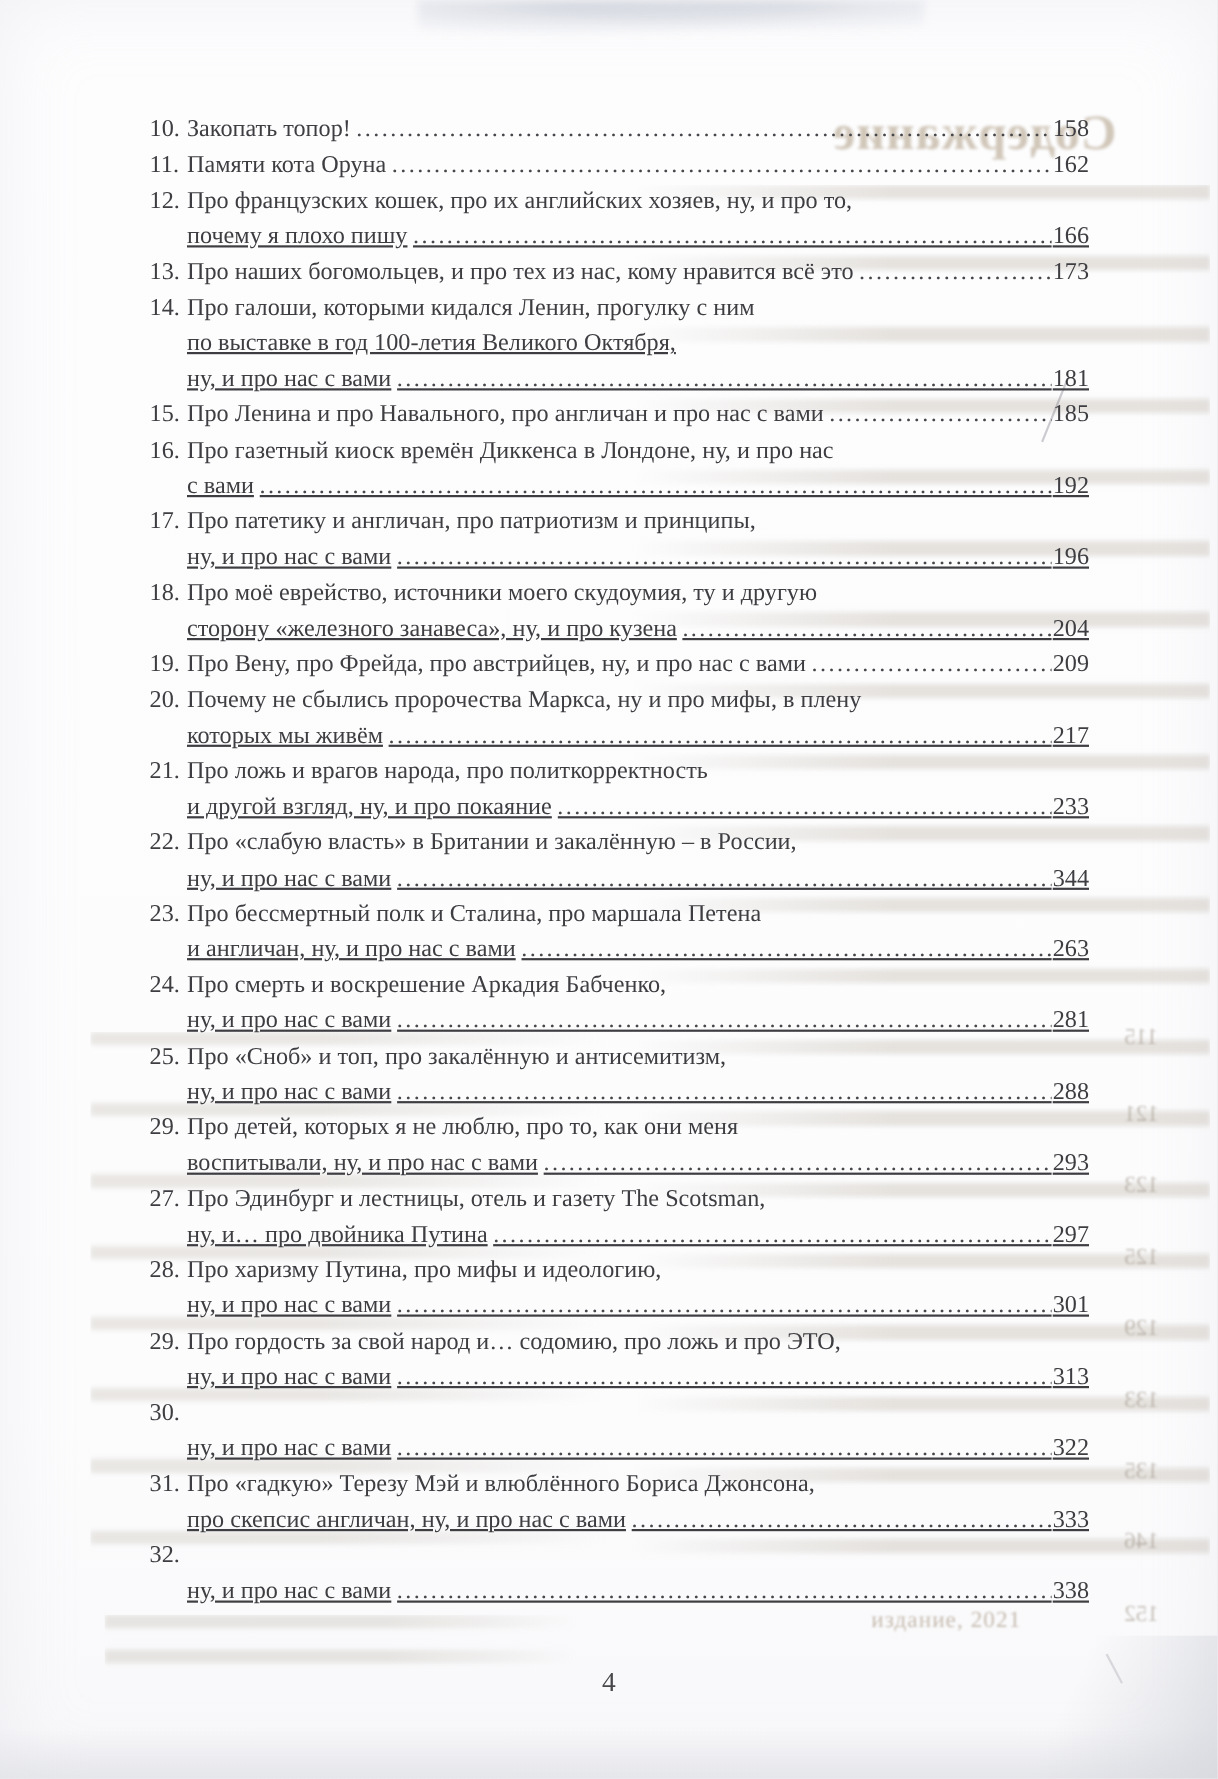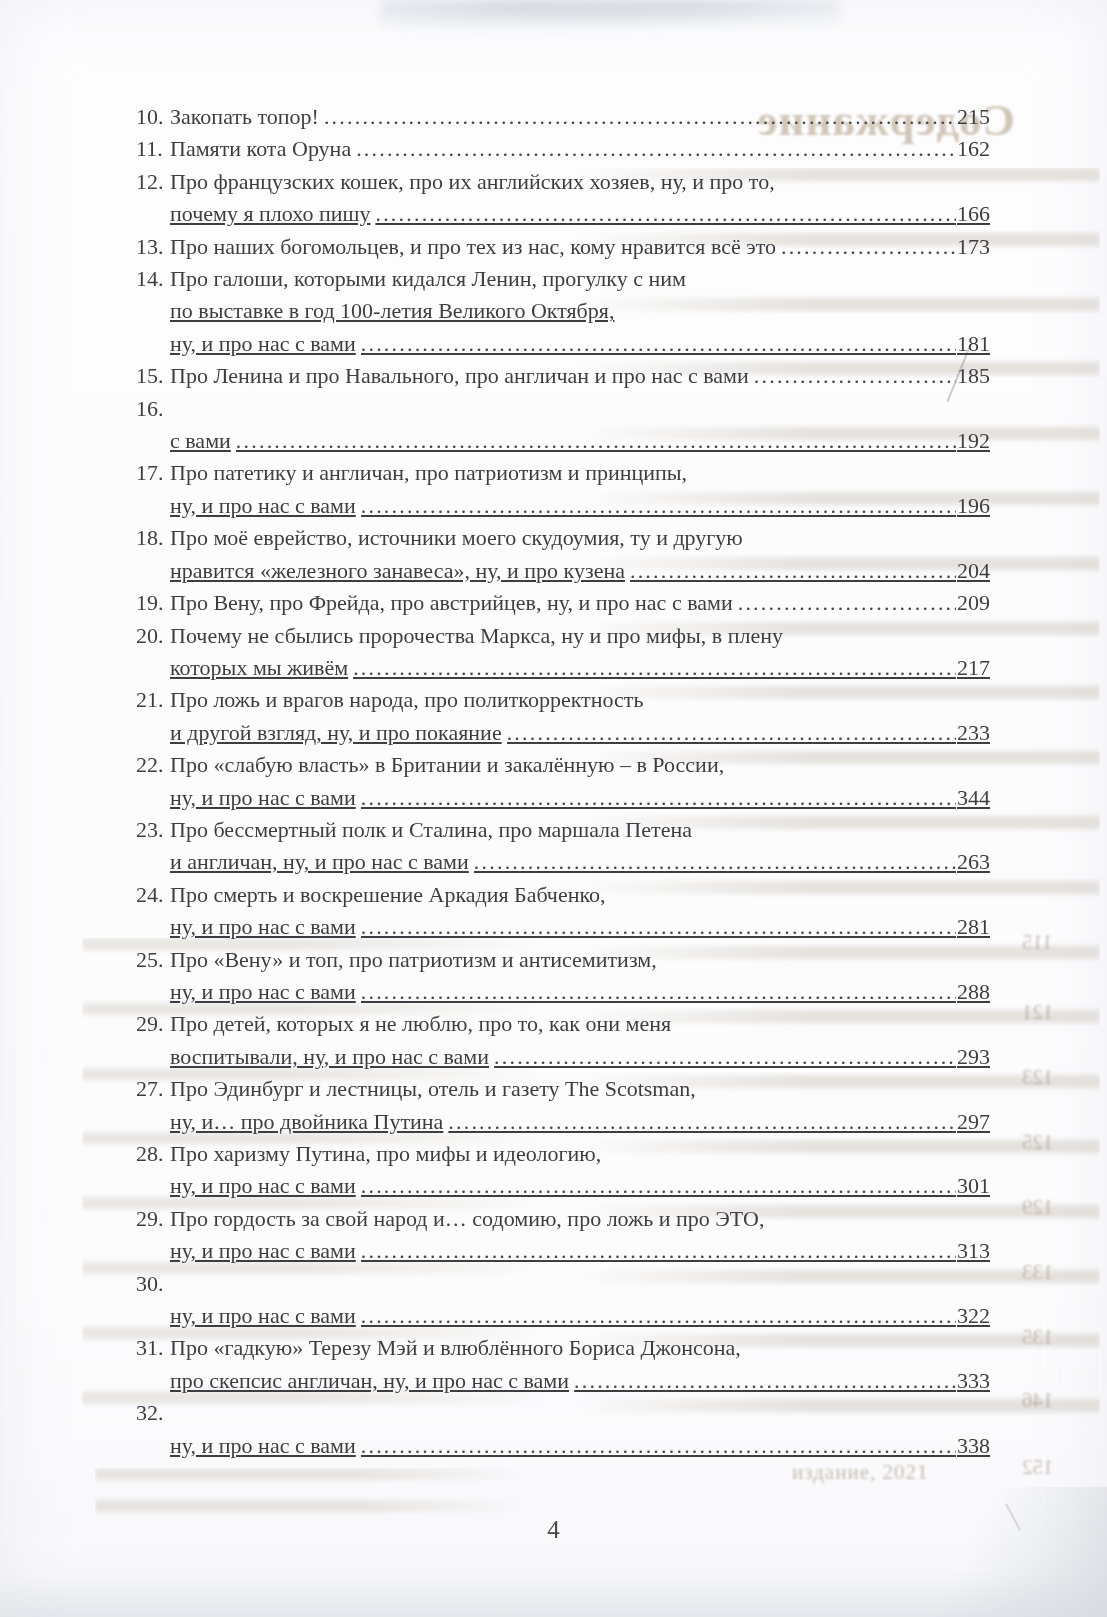--- a/index.html
+++ b/index.html
@@ -128,51 +128,51 @@
     </div>
   <div class="ghost-edition">издание, 2021</div>
 
   <div class="scratch-1"></div>
   <div class="scratch-2"></div>
   <div class="corner-shade"></div>
   <div class="bottom-shade"></div>
 
   <div class="toc">
       <div class="entry">
-        <div class="line"><span class="num">10.</span><span class="txt">Закопать топор!</span><span class="leader">............................................................................................................................................................................................................................</span><span class="pg">215</span></div>
+        <div class="line"><span class="num">10.</span><span class="txt">Закопать топор!</span><span class="leader">............................................................................................................................................................................................................................</span><span class="pg">158</span></div>
       </div>
       <div class="entry">
         <div class="line"><span class="num">11.</span><span class="txt">Памяти кота Оруна</span><span class="leader">............................................................................................................................................................................................................................</span><span class="pg">162</span></div>
       </div>
       <div class="entry">
         <div class="line"><span class="num">12.</span><span class="txt">Про французских кошек, про их английских хозяев, ну, и про то,</span></div>
         <div class="line cont"><span class="txt">почему я плохо пишу</span><span class="leader">............................................................................................................................................................................................................................</span><span class="pg">166</span></div>
       </div>
       <div class="entry">
         <div class="line"><span class="num">13.</span><span class="txt">Про наших богомольцев, и про тех из нас, кому нравится всё это</span><span class="leader">............................................................................................................................................................................................................................</span><span class="pg">173</span></div>
       </div>
       <div class="entry">
         <div class="line"><span class="num">14.</span><span class="txt">Про галоши, которыми кидался Ленин, прогулку с ним</span></div>
         <div class="line cont"><span class="txt">по выставке в год 100-летия Великого Октября,</span></div>
         <div class="line cont"><span class="txt">ну, и про нас с вами</span><span class="leader">............................................................................................................................................................................................................................</span><span class="pg">181</span></div>
       </div>
       <div class="entry">
         <div class="line"><span class="num">15.</span><span class="txt">Про Ленина и про Навального, про англичан и про нас с вами</span><span class="leader">............................................................................................................................................................................................................................</span><span class="pg">185</span></div>
       </div>
       <div class="entry">
-        <div class="line"><span class="num">16.</span></div>
+        <div class="line"><span class="num">16.</span><span class="txt">Про газетный киоск времён Диккенса в Лондоне, ну, и про нас</span></div>
         <div class="line cont"><span class="txt">с вами</span><span class="leader">............................................................................................................................................................................................................................</span><span class="pg">192</span></div>
       </div>
       <div class="entry">
         <div class="line"><span class="num">17.</span><span class="txt">Про патетику и англичан, про патриотизм и принципы,</span></div>
         <div class="line cont"><span class="txt">ну, и про нас с вами</span><span class="leader">............................................................................................................................................................................................................................</span><span class="pg">196</span></div>
       </div>
       <div class="entry">
         <div class="line"><span class="num">18.</span><span class="txt">Про моё еврейство, источники моего скудоумия, ту и другую</span></div>
-        <div class="line cont"><span class="txt">нравится «железного занавеса», ну, и про кузена</span><span class="leader">............................................................................................................................................................................................................................</span><span class="pg">204</span></div>
+        <div class="line cont"><span class="txt">сторону «железного занавеса», ну, и про кузена</span><span class="leader">............................................................................................................................................................................................................................</span><span class="pg">204</span></div>
       </div>
       <div class="entry">
         <div class="line"><span class="num">19.</span><span class="txt">Про Вену, про Фрейда, про австрийцев, ну, и про нас с вами</span><span class="leader">............................................................................................................................................................................................................................</span><span class="pg">209</span></div>
       </div>
       <div class="entry">
         <div class="line"><span class="num">20.</span><span class="txt">Почему не сбылись пророчества Маркса, ну и про мифы, в плену</span></div>
         <div class="line cont"><span class="txt">которых мы живём</span><span class="leader">............................................................................................................................................................................................................................</span><span class="pg">217</span></div>
       </div>
       <div class="entry">
         <div class="line"><span class="num">21.</span><span class="txt">Про ложь и врагов народа, про политкорректность</span></div>
@@ -184,21 +184,21 @@
       </div>
       <div class="entry">
         <div class="line"><span class="num">23.</span><span class="txt">Про бессмертный полк и Сталина, про маршала Петена</span></div>
         <div class="line cont"><span class="txt">и англичан, ну, и про нас с вами</span><span class="leader">............................................................................................................................................................................................................................</span><span class="pg">263</span></div>
       </div>
       <div class="entry">
         <div class="line"><span class="num">24.</span><span class="txt">Про смерть и воскрешение Аркадия Бабченко,</span></div>
         <div class="line cont"><span class="txt">ну, и про нас с вами</span><span class="leader">............................................................................................................................................................................................................................</span><span class="pg">281</span></div>
       </div>
       <div class="entry">
-        <div class="line"><span class="num">25.</span><span class="txt">Про «Вену» и топ, про патриотизм и антисемитизм,</span></div>
+        <div class="line"><span class="num">25.</span><span class="txt">Про «Сноб» и топ, про закалённую и антисемитизм,</span></div>
         <div class="line cont"><span class="txt">ну, и про нас с вами</span><span class="leader">............................................................................................................................................................................................................................</span><span class="pg">288</span></div>
       </div>
       <div class="entry">
         <div class="line"><span class="num">29.</span><span class="txt">Про детей, которых я не люблю, про то, как они меня</span></div>
         <div class="line cont"><span class="txt">воспитывали, ну, и про нас с вами</span><span class="leader">............................................................................................................................................................................................................................</span><span class="pg">293</span></div>
       </div>
       <div class="entry">
         <div class="line"><span class="num">27.</span><span class="txt">Про Эдинбург и лестницы, отель и газету The Scotsman,</span></div>
         <div class="line cont"><span class="txt">ну, и… про двойника Путина</span><span class="leader">............................................................................................................................................................................................................................</span><span class="pg">297</span></div>
       </div>

